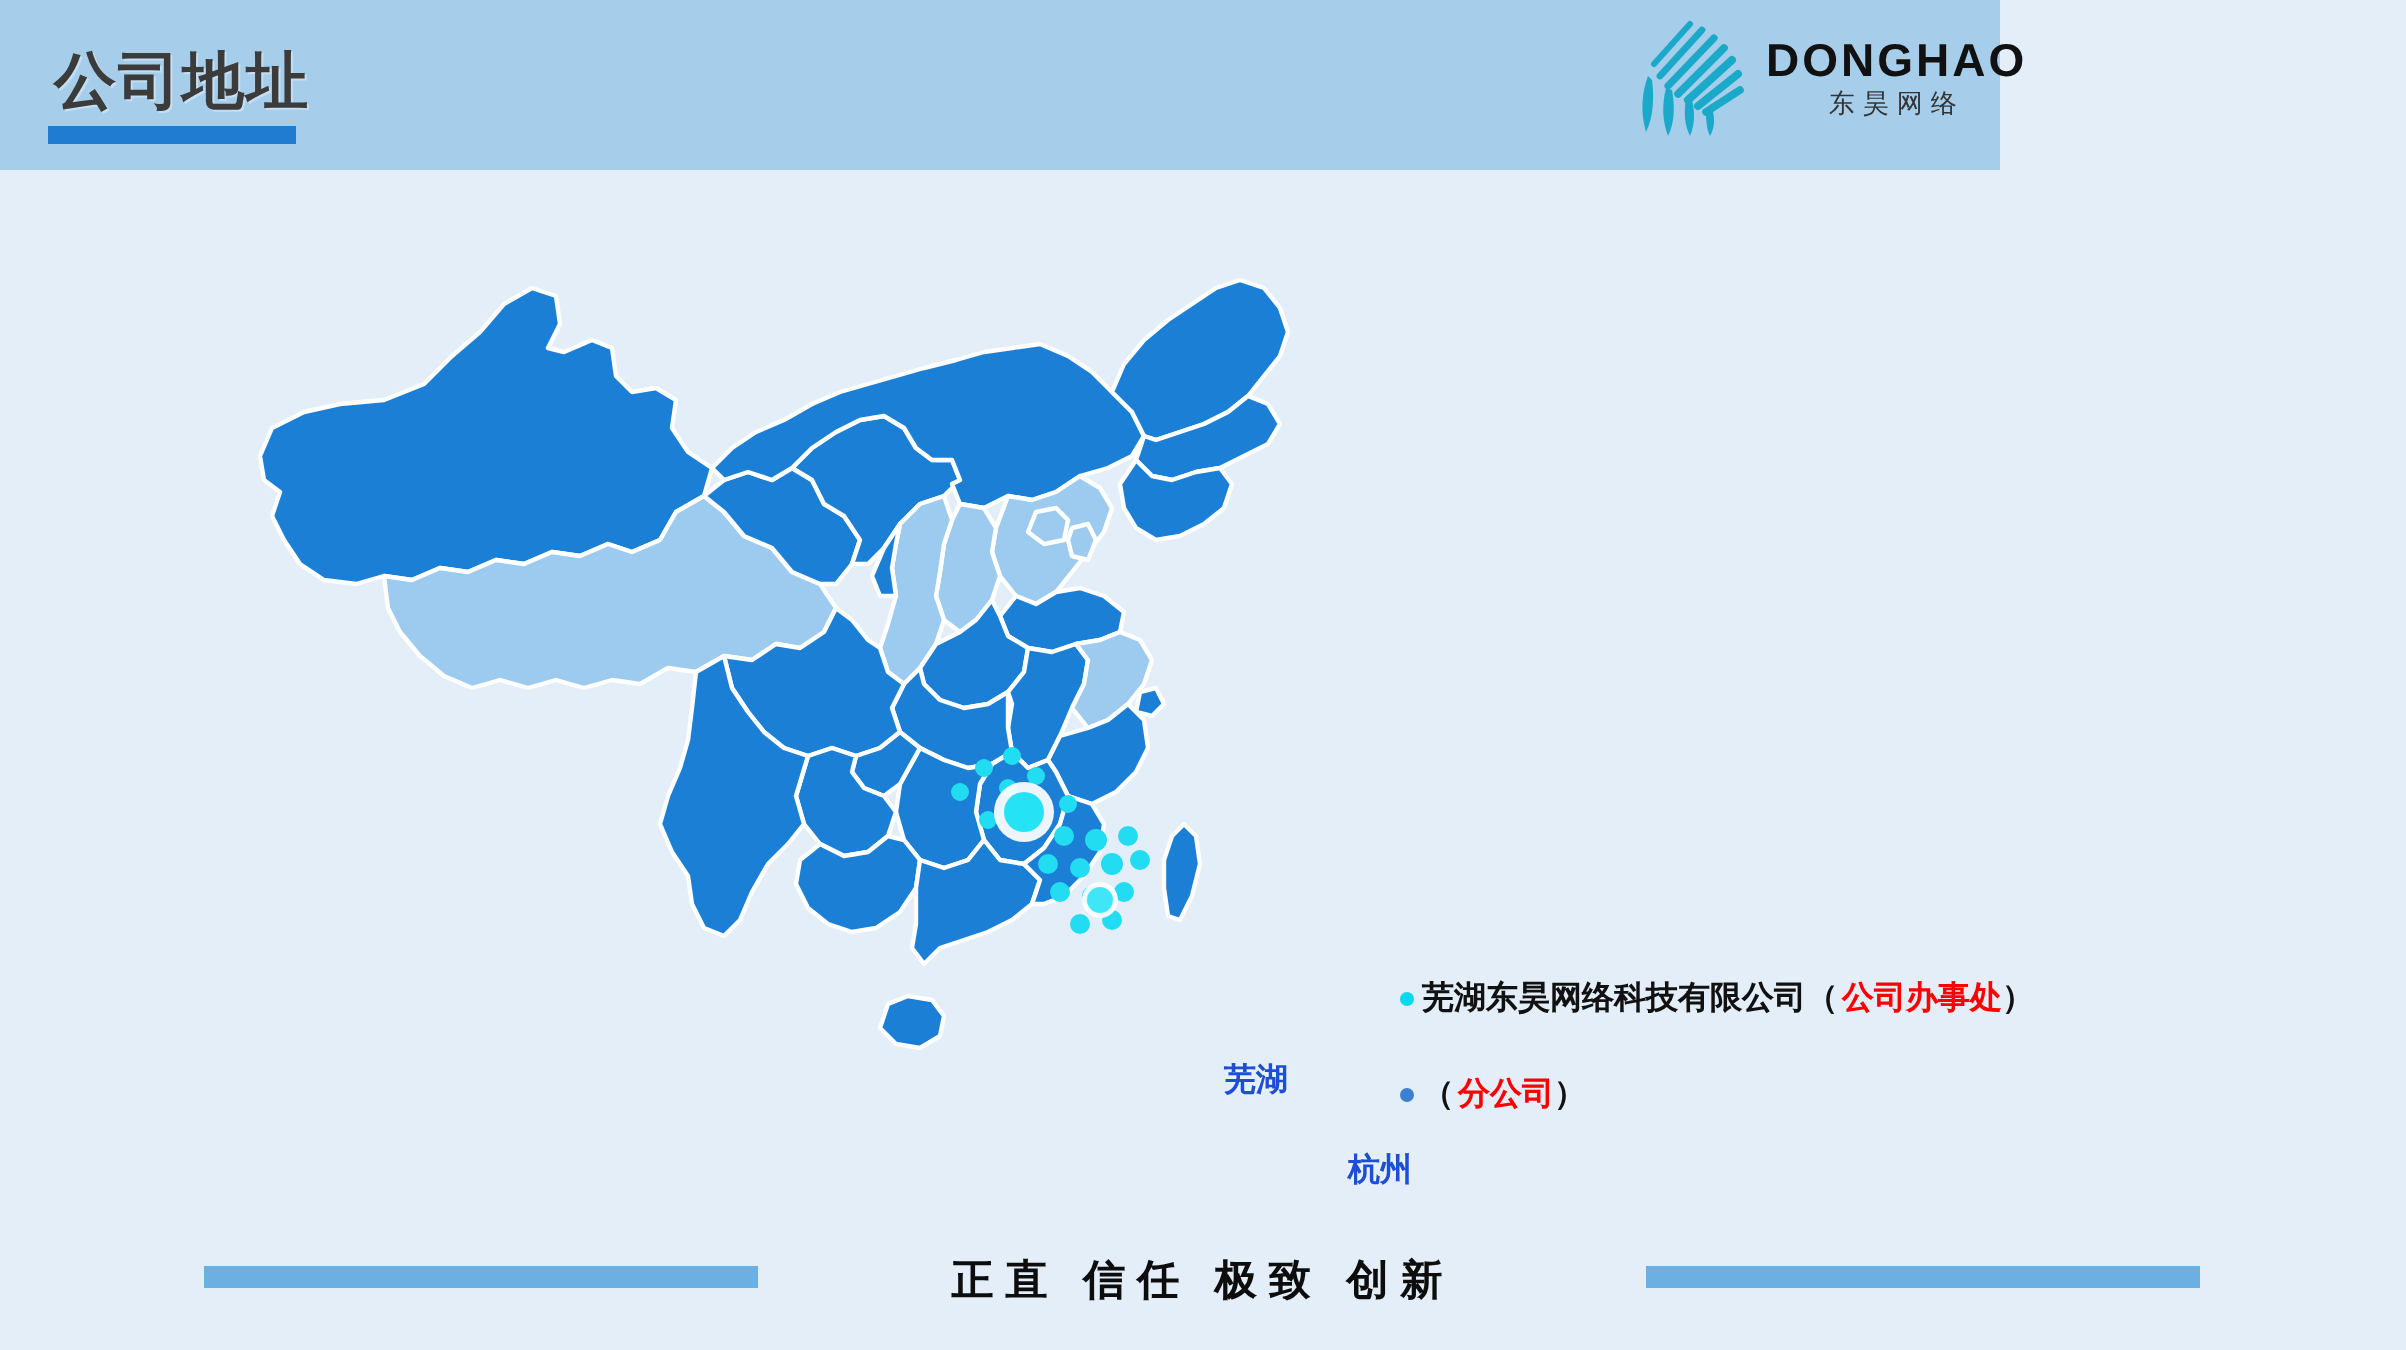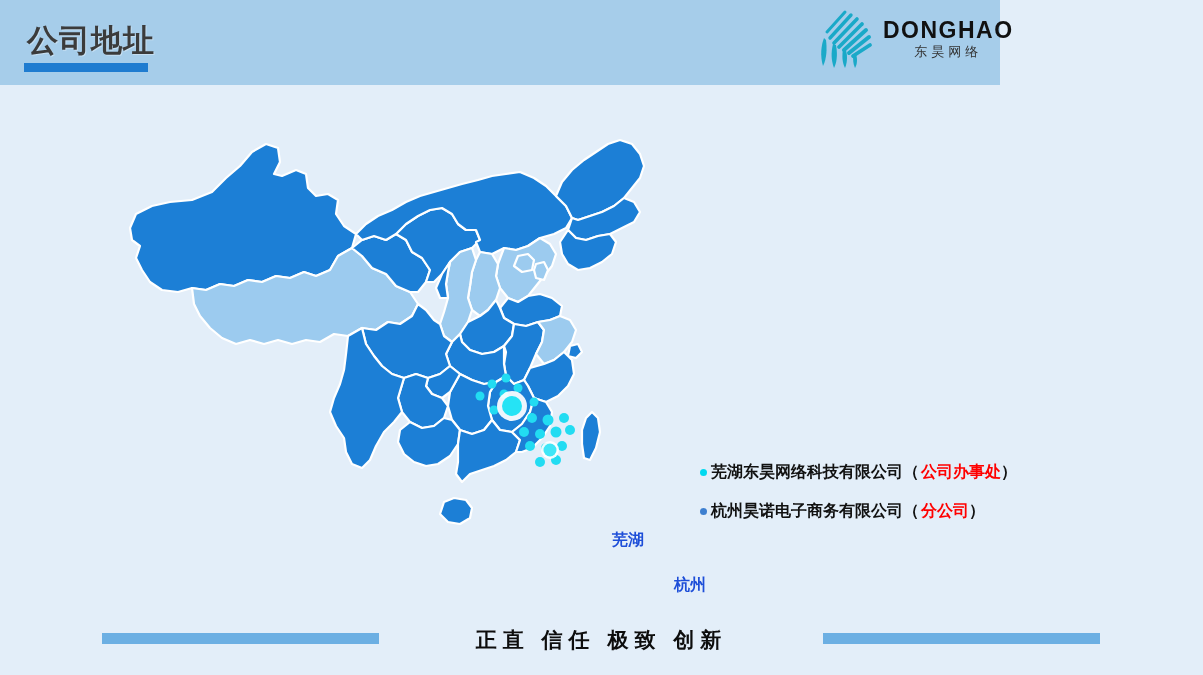--- a/index.html
+++ b/index.html
@@ -50,21 +50,21 @@
     text-shadow:0 0 2px rgba(255,255,255,.5);
   }
   #label-wuhu{left:512px;top:400px;}
   #label-hangzhou{left:574px;top:445px;}
   
   #legend{
     position:absolute;left:700px;top:462px;width:420px;
   }
   .legend-row{
     display:flex;align-items:center;margin-bottom:18px;
-    font-size:16px;font-weight:bold;color:#111;white-space:nowrap;
+    font-size:16px;font-weight:bold;color:#111;white-space:nowrap;margin-top:27px;
   }
   .legend-dot{
     width:7px;height:7px;border-radius:50%;margin-right:4px;flex:0 0 auto;
   }
   .legend-tag{color:#ff0000;margin-left:2px;}
   .paren{color:#111;}
   
   #footer-bar-left{
     position:absolute;left:102px;top:633px;width:277px;height:11px;
     background:#6cafe3;
@@ -222,21 +222,20 @@
   <div class="legend-row">
     <span class="legend-dot" style="background:#00d9f0"></span>
     <span>芜湖东昊网络科技有限公司</span>
     <span class="paren">（</span>
     <span class="legend-tag">公司办事处</span>
     <span class="paren">）</span>
   </div>
 
   <div class="legend-row">
     <span class="legend-dot" style="background:#3d7fd0"></span>
-    <span>杭州昊诺电子商务有限公司</span>
     <span class="paren">（</span>
     <span class="legend-tag">分公司</span>
     <span class="paren">）</span>
   </div>
 
 
 </div>
 
 <div id="footer-bar-left"></div>
 <div id="footer-slogan">正直  信任  极致  创新</div>

